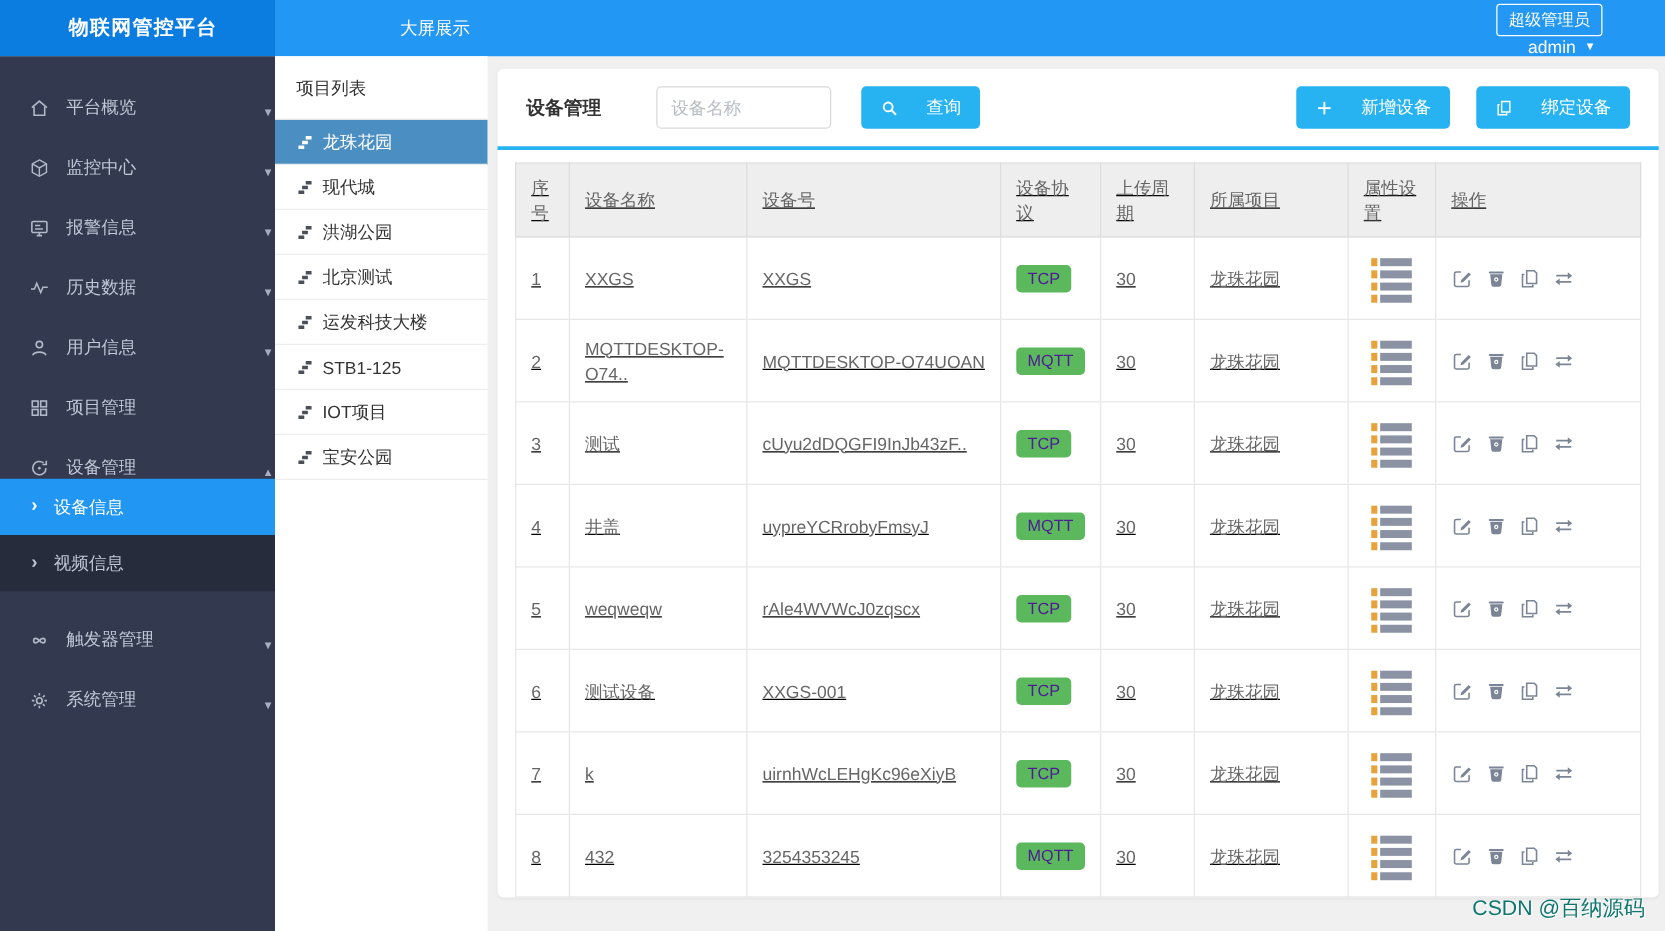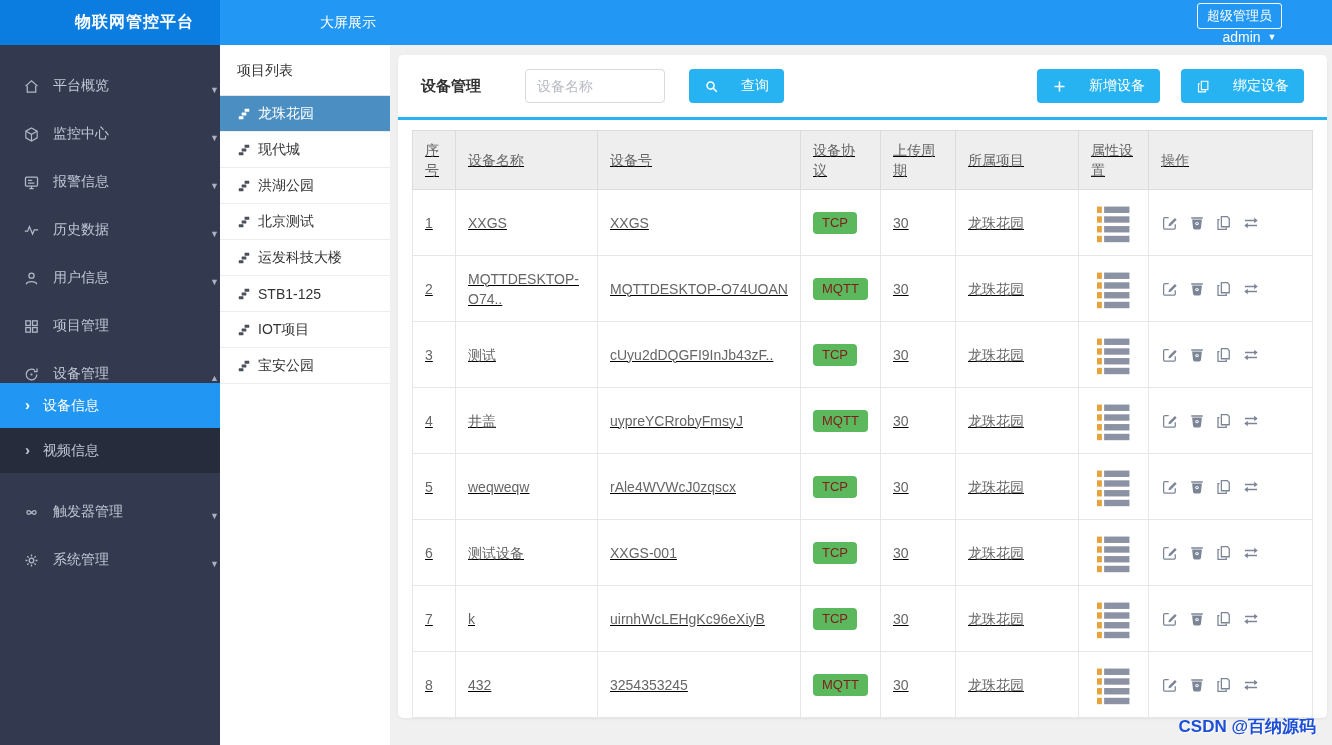--- a/index.html
+++ b/index.html
@@ -9,21 +9,21 @@
     background: #f0f0f0;
     overflow: hidden;
     position: relative;
     font-size: 14px;
   }
   svg { display: block; }
   .icn svg { width: 100%; height: 100%; }
 
   
   .topbar { height: 45px; display: flex; background: #2297f3; color: #fff; }
-  .logo { width: 220px; flex-shrink: 0; background: #0b7ce0; display: flex; align-items: center; padding-left: 30px; gap: 20px; }
+  .logo { width: 220px; flex-shrink: 0; background: #0b7ce0; display: flex; align-items: center; padding-left: 30px; gap: 0; }
   .logo-icon { width: 25px; height: 25px; color: #fff; }
   .logo-title { font-size: 16px; font-weight: bold; letter-spacing: 1px; }
   .topnav { flex: 1; display: flex; align-items: center; }
   .collapse-btn { width: 20px; height: 20px; margin-left: 28px; color: #fff; cursor: pointer; }
   .topnav-item { margin-left: 52px; font-size: 14px; cursor: pointer; }
   .topbar-right { display: flex; align-items: center; padding-right: 30px; flex-direction: column; }
   .top-icon { width: 19px; height: 19px; color: #fff; cursor: pointer; }
   .bell-wrap { margin-right: 40px; }
   .fs-wrap { margin-right: 32px; }
   .role-badge { border: 1px solid #fff; border-radius: 3px; padding: 3px 9px; font-size: 13px; margin-right: 20px; }
@@ -63,27 +63,27 @@
   .btn .icn { width: 15px; height: 15px; }
   .query-btn { margin-left: 24px; }
   .spacer { flex: 1; }
   .bind-btn { margin-left: 21px; margin-right: 7px; }
 
   
   .table-wrap { padding: 10px 14px 0; text-decoration: underline; }
   table { width: 100%; border-collapse: collapse; table-layout: fixed; font-size: 14px; color: #666; }
   th { background: #eee; color: #666; font-weight: normal; text-align: left; padding: 9px 12px; border: 1px solid #dcdcdc; line-height: 20px; vertical-align: middle; }
   td { padding: 10px 12px; border: 1px solid #e7e7e7; line-height: 20px; vertical-align: middle; overflow-wrap: break-word; }
-  .proto-badge { display: inline-block; background: #5cb85c; color: #7f1d1d; border-radius: 4px; padding: 3px 9px; font-size: 13px; line-height: 16px; }
+  .proto-badge { display: inline-block; background: #5cb85c; color: #4c1d95; border-radius: 4px; padding: 3px 9px; font-size: 13px; line-height: 16px; }
   .attr-btn { width: 19px; height: 19px; cursor: pointer; }
   .ops { display: flex; align-items: center; gap: 9px; }
   .op-btn { width: 18px; height: 18px; color: #7b8596; cursor: pointer; flex-shrink: 0; }
 
   
-  .watermark { position: absolute; right: 16px; bottom: 7px; font-size: 17px; color: #1d4ed8; text-shadow: 1px 1px 1px #fff; font-weight: bold; }
+  .watermark { position: absolute; right: 16px; bottom: 7px; font-size: 17px; color: #0f766e; text-shadow: 1px 1px 1px #fff; }
 </style>
 </head>
 <body>
 
 <div class="topbar">
   <div class="logo">
     <span class="icn logo-icon"></span>
     <span class="logo-title">物联网管控平台</span>
   </div>
   <div class="topnav">

